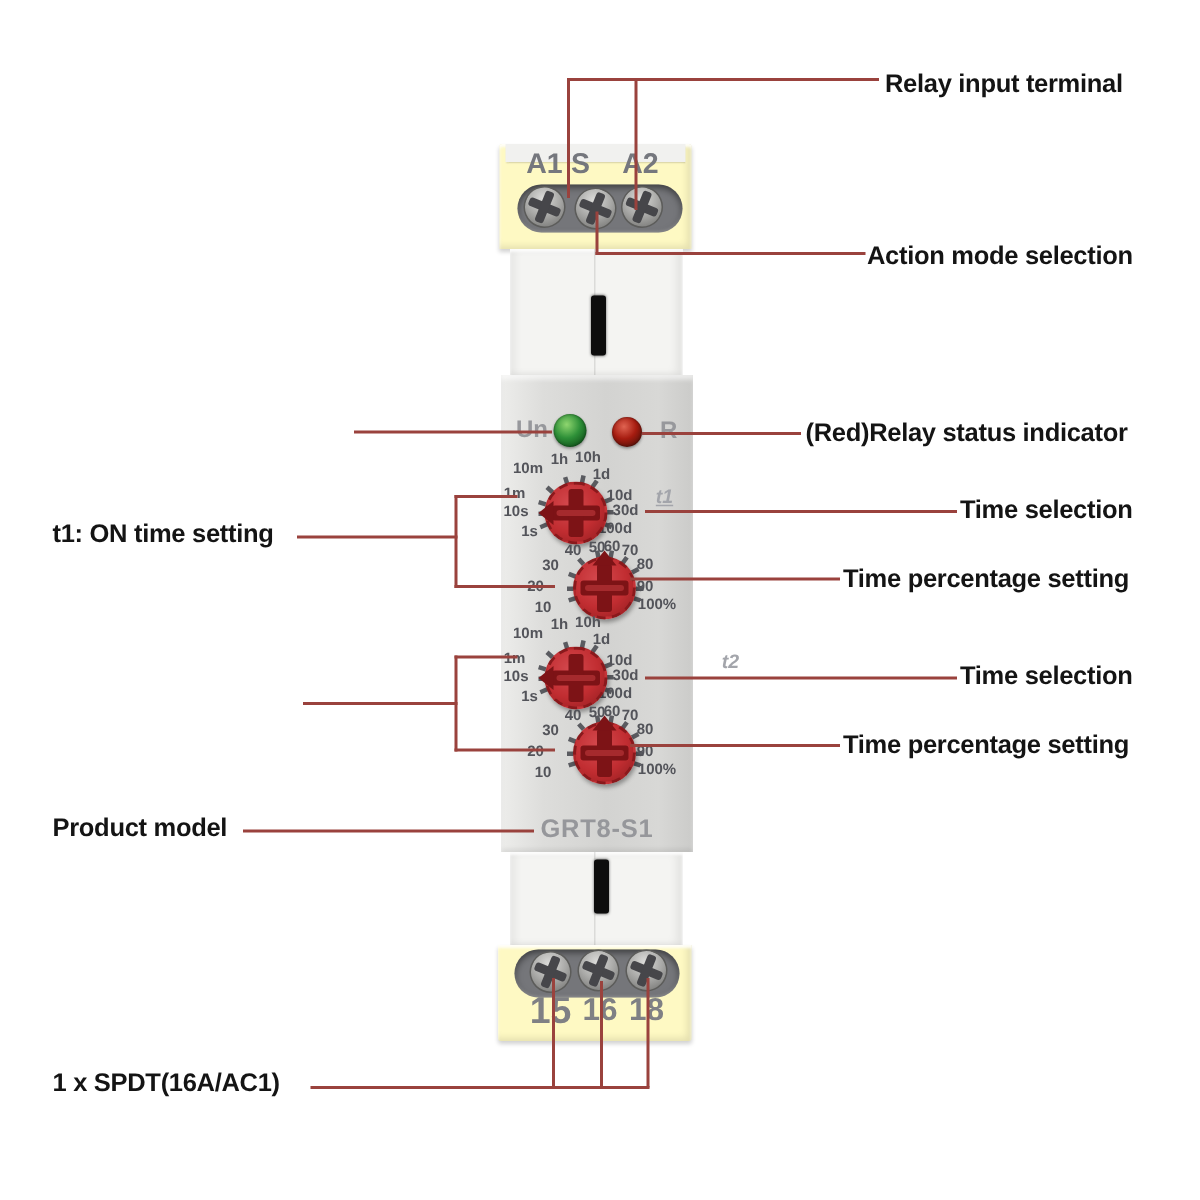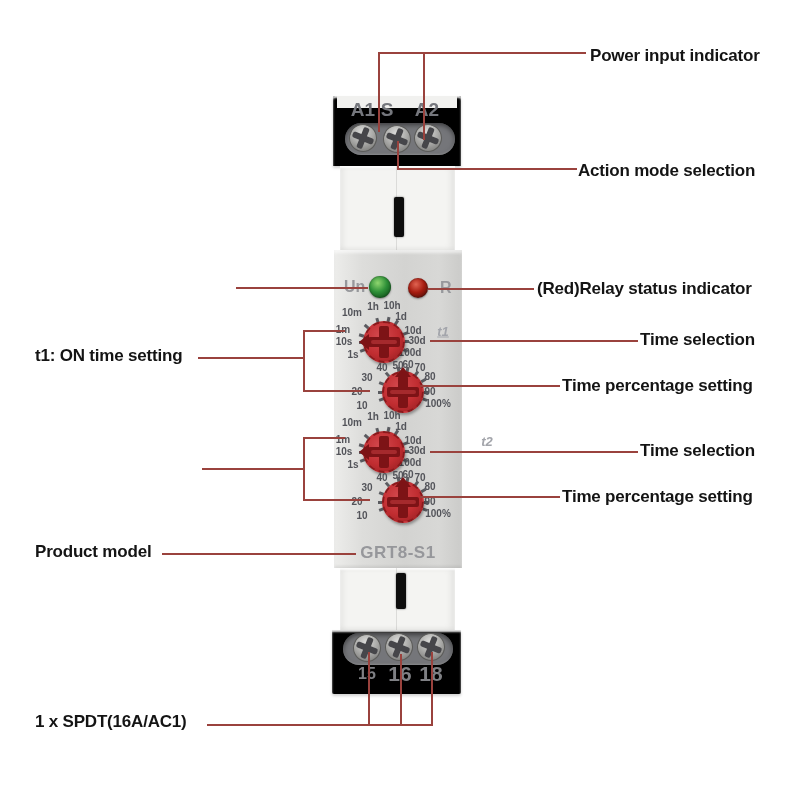--- a/index.html
+++ b/index.html
@@ -3,21 +3,21 @@
 <meta charset="utf-8">
 <style>
   html,body{margin:0;padding:0;background:#fff;}
   .canvas{position:relative;width:800px;height:800px;background:#fff;overflow:hidden;
           font-family:"Liberation Sans","DejaVu Sans",sans-serif;}
   .lbl{position:absolute;font-weight:bold;font-size:17px;color:#141414;letter-spacing:-0.2px;white-space:nowrap;line-height:20px;}
   .cline{position:absolute;background:#9a423d;}
 
   
   .device{position:absolute;left:332px;top:96px;width:130px;height:598px;}
-  .block{position:absolute;background:#000000;box-shadow:inset 0 2px 2px rgba(255,255,255,.9), inset -3px -2px 5px rgba(0,0,0,.10), 0 2px 3px rgba(0,0,0,.18);}
+  .block{position:absolute;background:#fef9c3;box-shadow:inset 0 2px 2px rgba(255,255,255,.9), inset -3px -2px 5px rgba(0,0,0,.10), 0 2px 3px rgba(0,0,0,.18);}
   .block.top{left:1px;top:0;width:128px;height:70px;border-radius:2px 2px 0 0;}
   .block.bottom{left:0;top:534px;width:129px;height:64px;border-radius:0 0 2px 2px;}
   .tabstrip{position:absolute;left:4px;top:0;width:120px;height:12px;background:#f1f1ef;box-shadow:0 1px 1px rgba(0,0,0,.12);}
   .termlbl{position:absolute;font-weight:bold;font-size:19px;color:#75777d;transform:translate(-50%,0);line-height:20px;}
   .recess{position:absolute;background:#75767a;border-radius:16px;box-shadow:inset 0 2px 5px rgba(0,0,0,.5), inset 0 -1px 2px rgba(255,255,255,.25);}
   .screw{position:absolute;width:28px;height:28px;border-radius:50%;
          background:radial-gradient(circle at 38% 32%, #dcdcda, #a9a9a7 48%, #7c7c7a 85%);
          border:1px solid #5c5c5a;box-sizing:border-box;transform:rotate(22deg);}
   .screw .sb{position:absolute;background:#46464a;border-radius:2px;}
   .screw .sb.h{left:2px;top:10px;width:22px;height:6px;}
@@ -212,32 +212,32 @@
           <div class="screw" style="left: 42px; top: 0px;">
             <div class="sb h"></div>
             <div class="sb v"></div>
           </div>
           <div class="screw" style="left: 74px; top: 0px;">
             <div class="sb h"></div>
             <div class="sb v"></div>
           </div>
         </div>
       <div id="bottomTermLabels">
-          <div class="termlbl" style="left: 35px; top: 34px; font-size: 16px; color: rgb(127, 128, 132);">15</div>
+          <div class="termlbl" style="left: 35px; top: 34px; font-size: 25px; color: rgb(127, 128, 132);">15</div>
           <div class="termlbl" style="left: 68px; top: 34px; font-size: 21px; color: rgb(127, 128, 132);">16</div>
           <div class="termlbl" style="left: 99px; top: 34px; font-size: 21px; color: rgb(127, 128, 132);">18</div>
         </div>
     </div>
   </div>
 
   <div class="lbl" style="left:35px;top:346px;">t1: ON time setting</div>
   <div class="lbl" style="left:35px;top:542px;">Product model</div>
   <div class="lbl" style="left:35px;top:712px;">1 x SPDT(16A/AC1)</div>
 
-  <div class="lbl" style="left:590px;top:46px;">Power input indicator</div>
+  <div class="lbl" style="left:590px;top:46px;">Relay input terminal</div>
   <div class="lbl" style="left:578px;top:161px;">Action mode selection</div>
   <div class="lbl" style="left:537px;top:279px;">(Red)Relay status indicator</div>
   <div class="lbl" style="left:640px;top:330px;">Time selection</div>
   <div class="lbl" style="left:562px;top:376px;">Time percentage setting</div>
   <div class="lbl" style="left:640px;top:441px;">Time selection</div>
   <div class="lbl" style="left:562px;top:487px;">Time percentage setting</div>
 
   <div id="lines">
       <div class="cline" style="left: 378px; top: 52px; width: 1.6px; height: 80px; background: rgb(154, 66, 61);"></div>
       <div class="cline" style="left: 423px; top: 52px; width: 1.6px; height: 88px; background: rgb(154, 66, 61);"></div>

